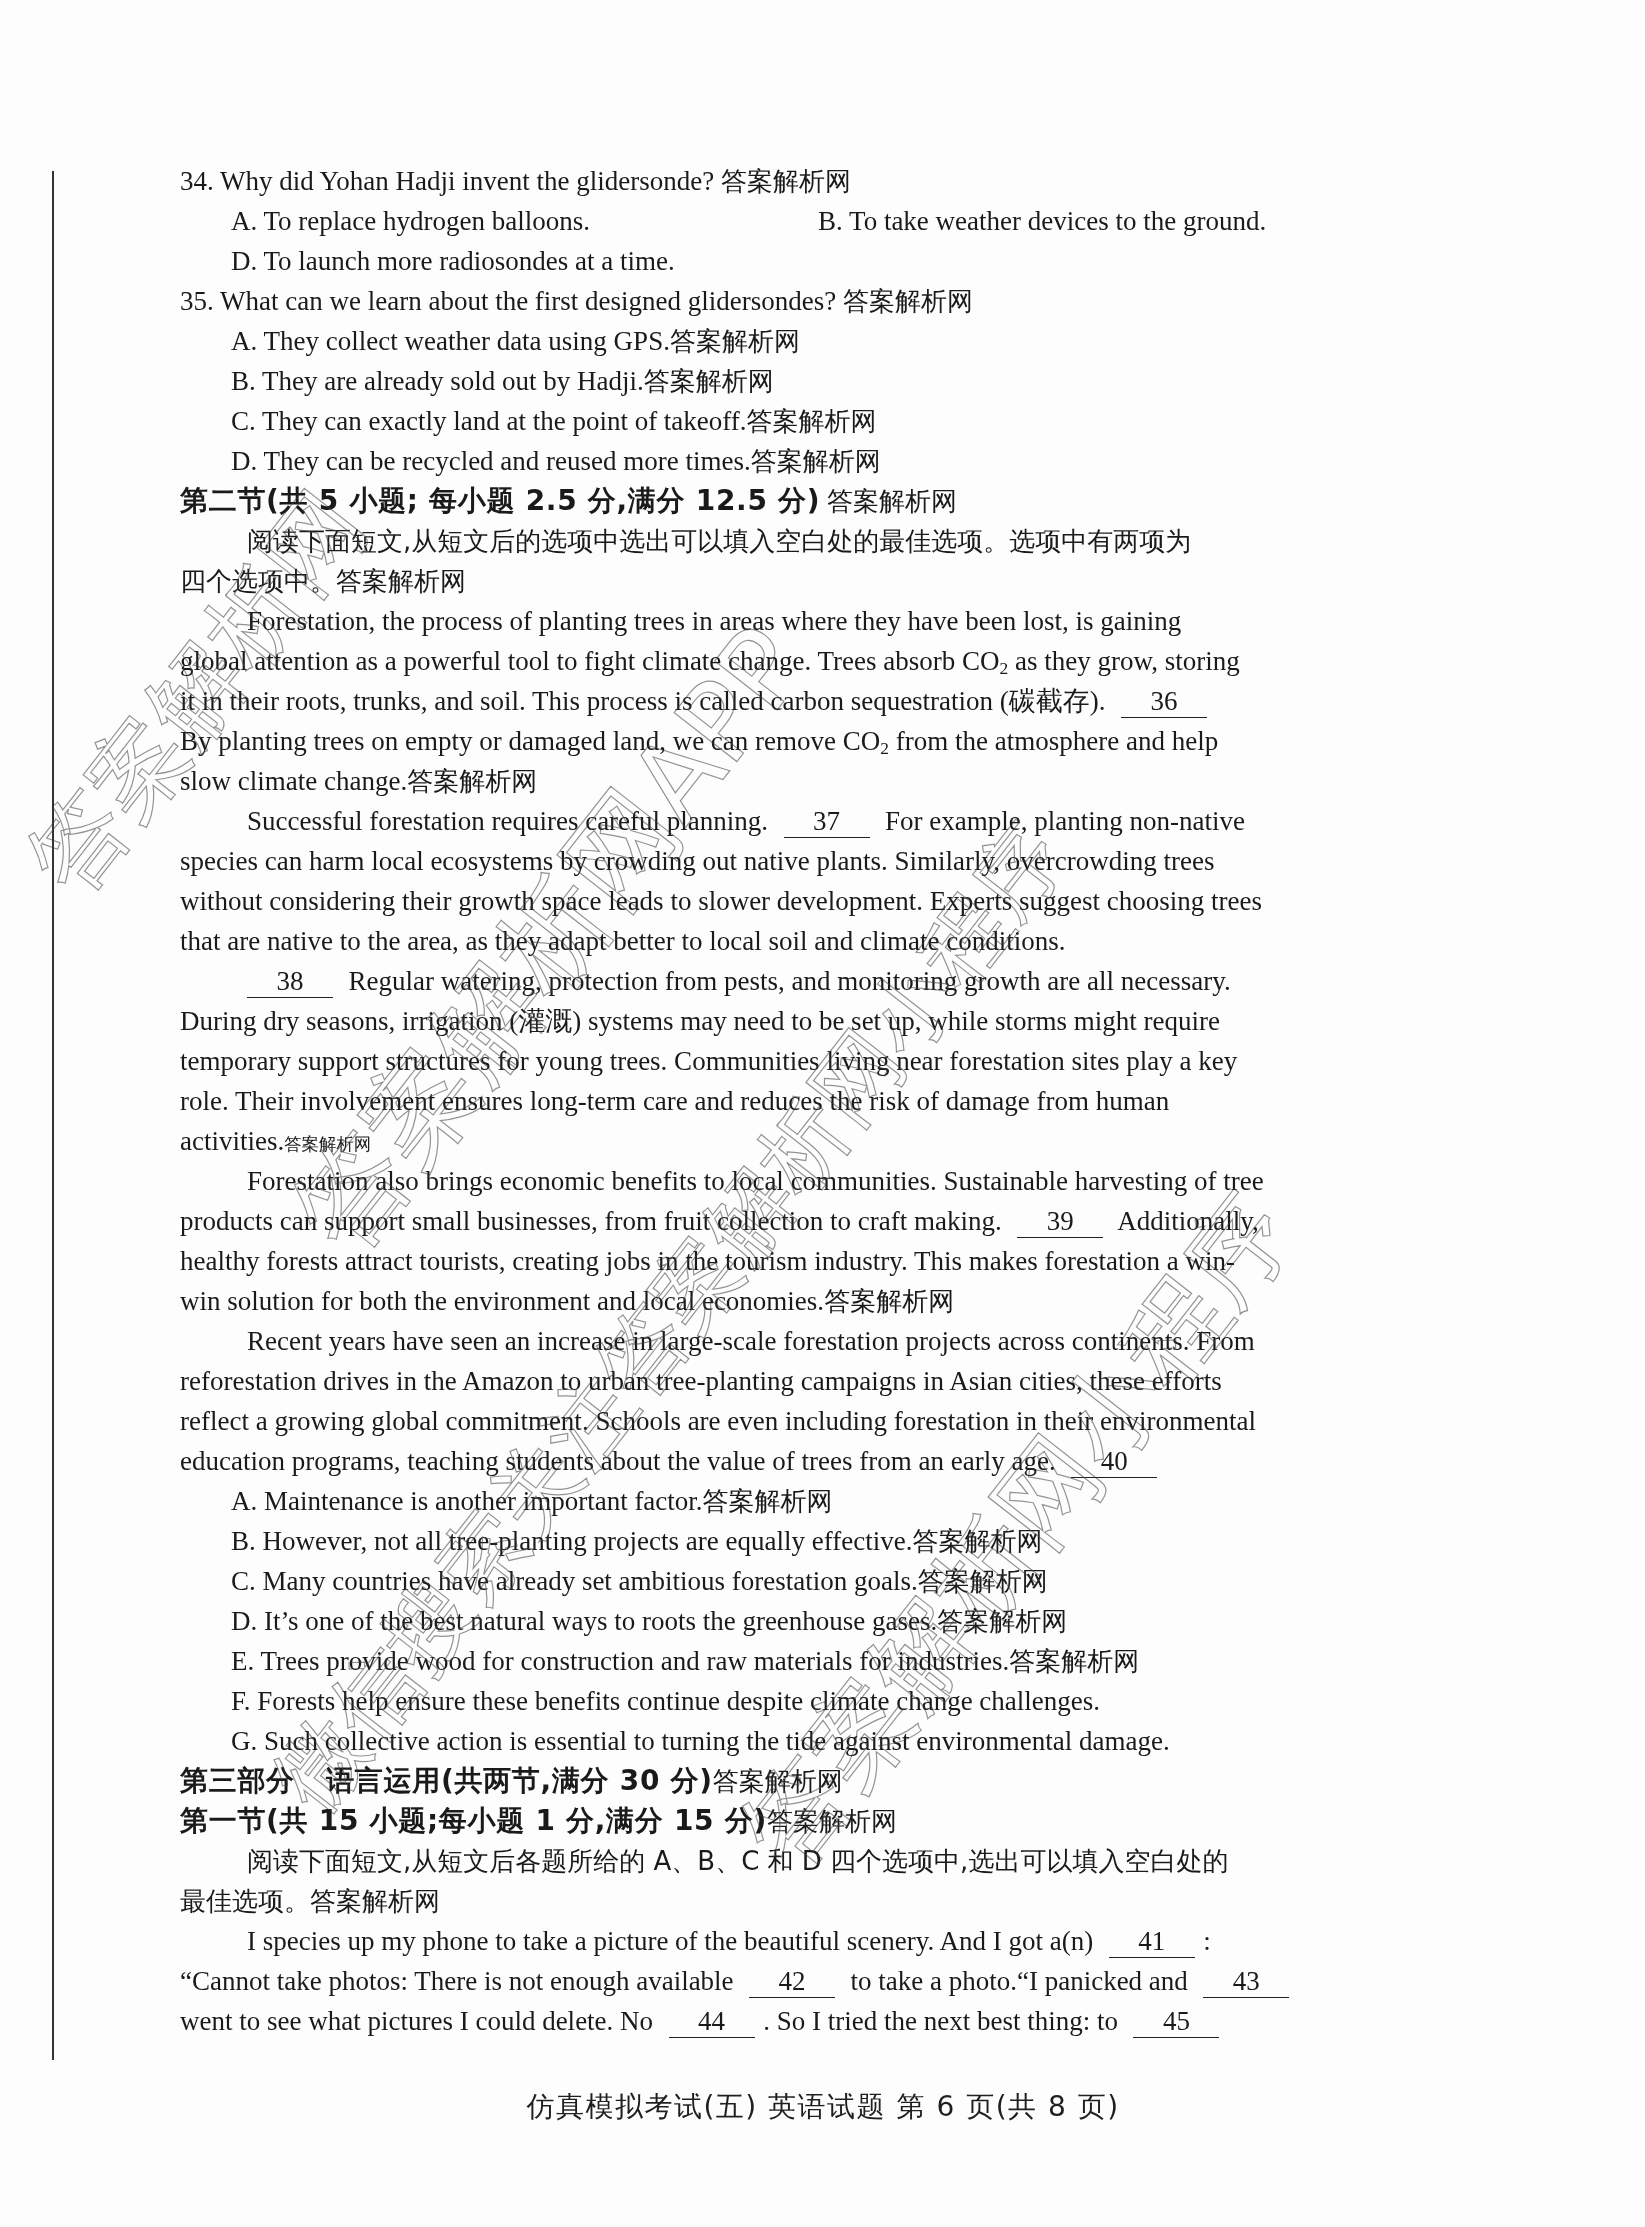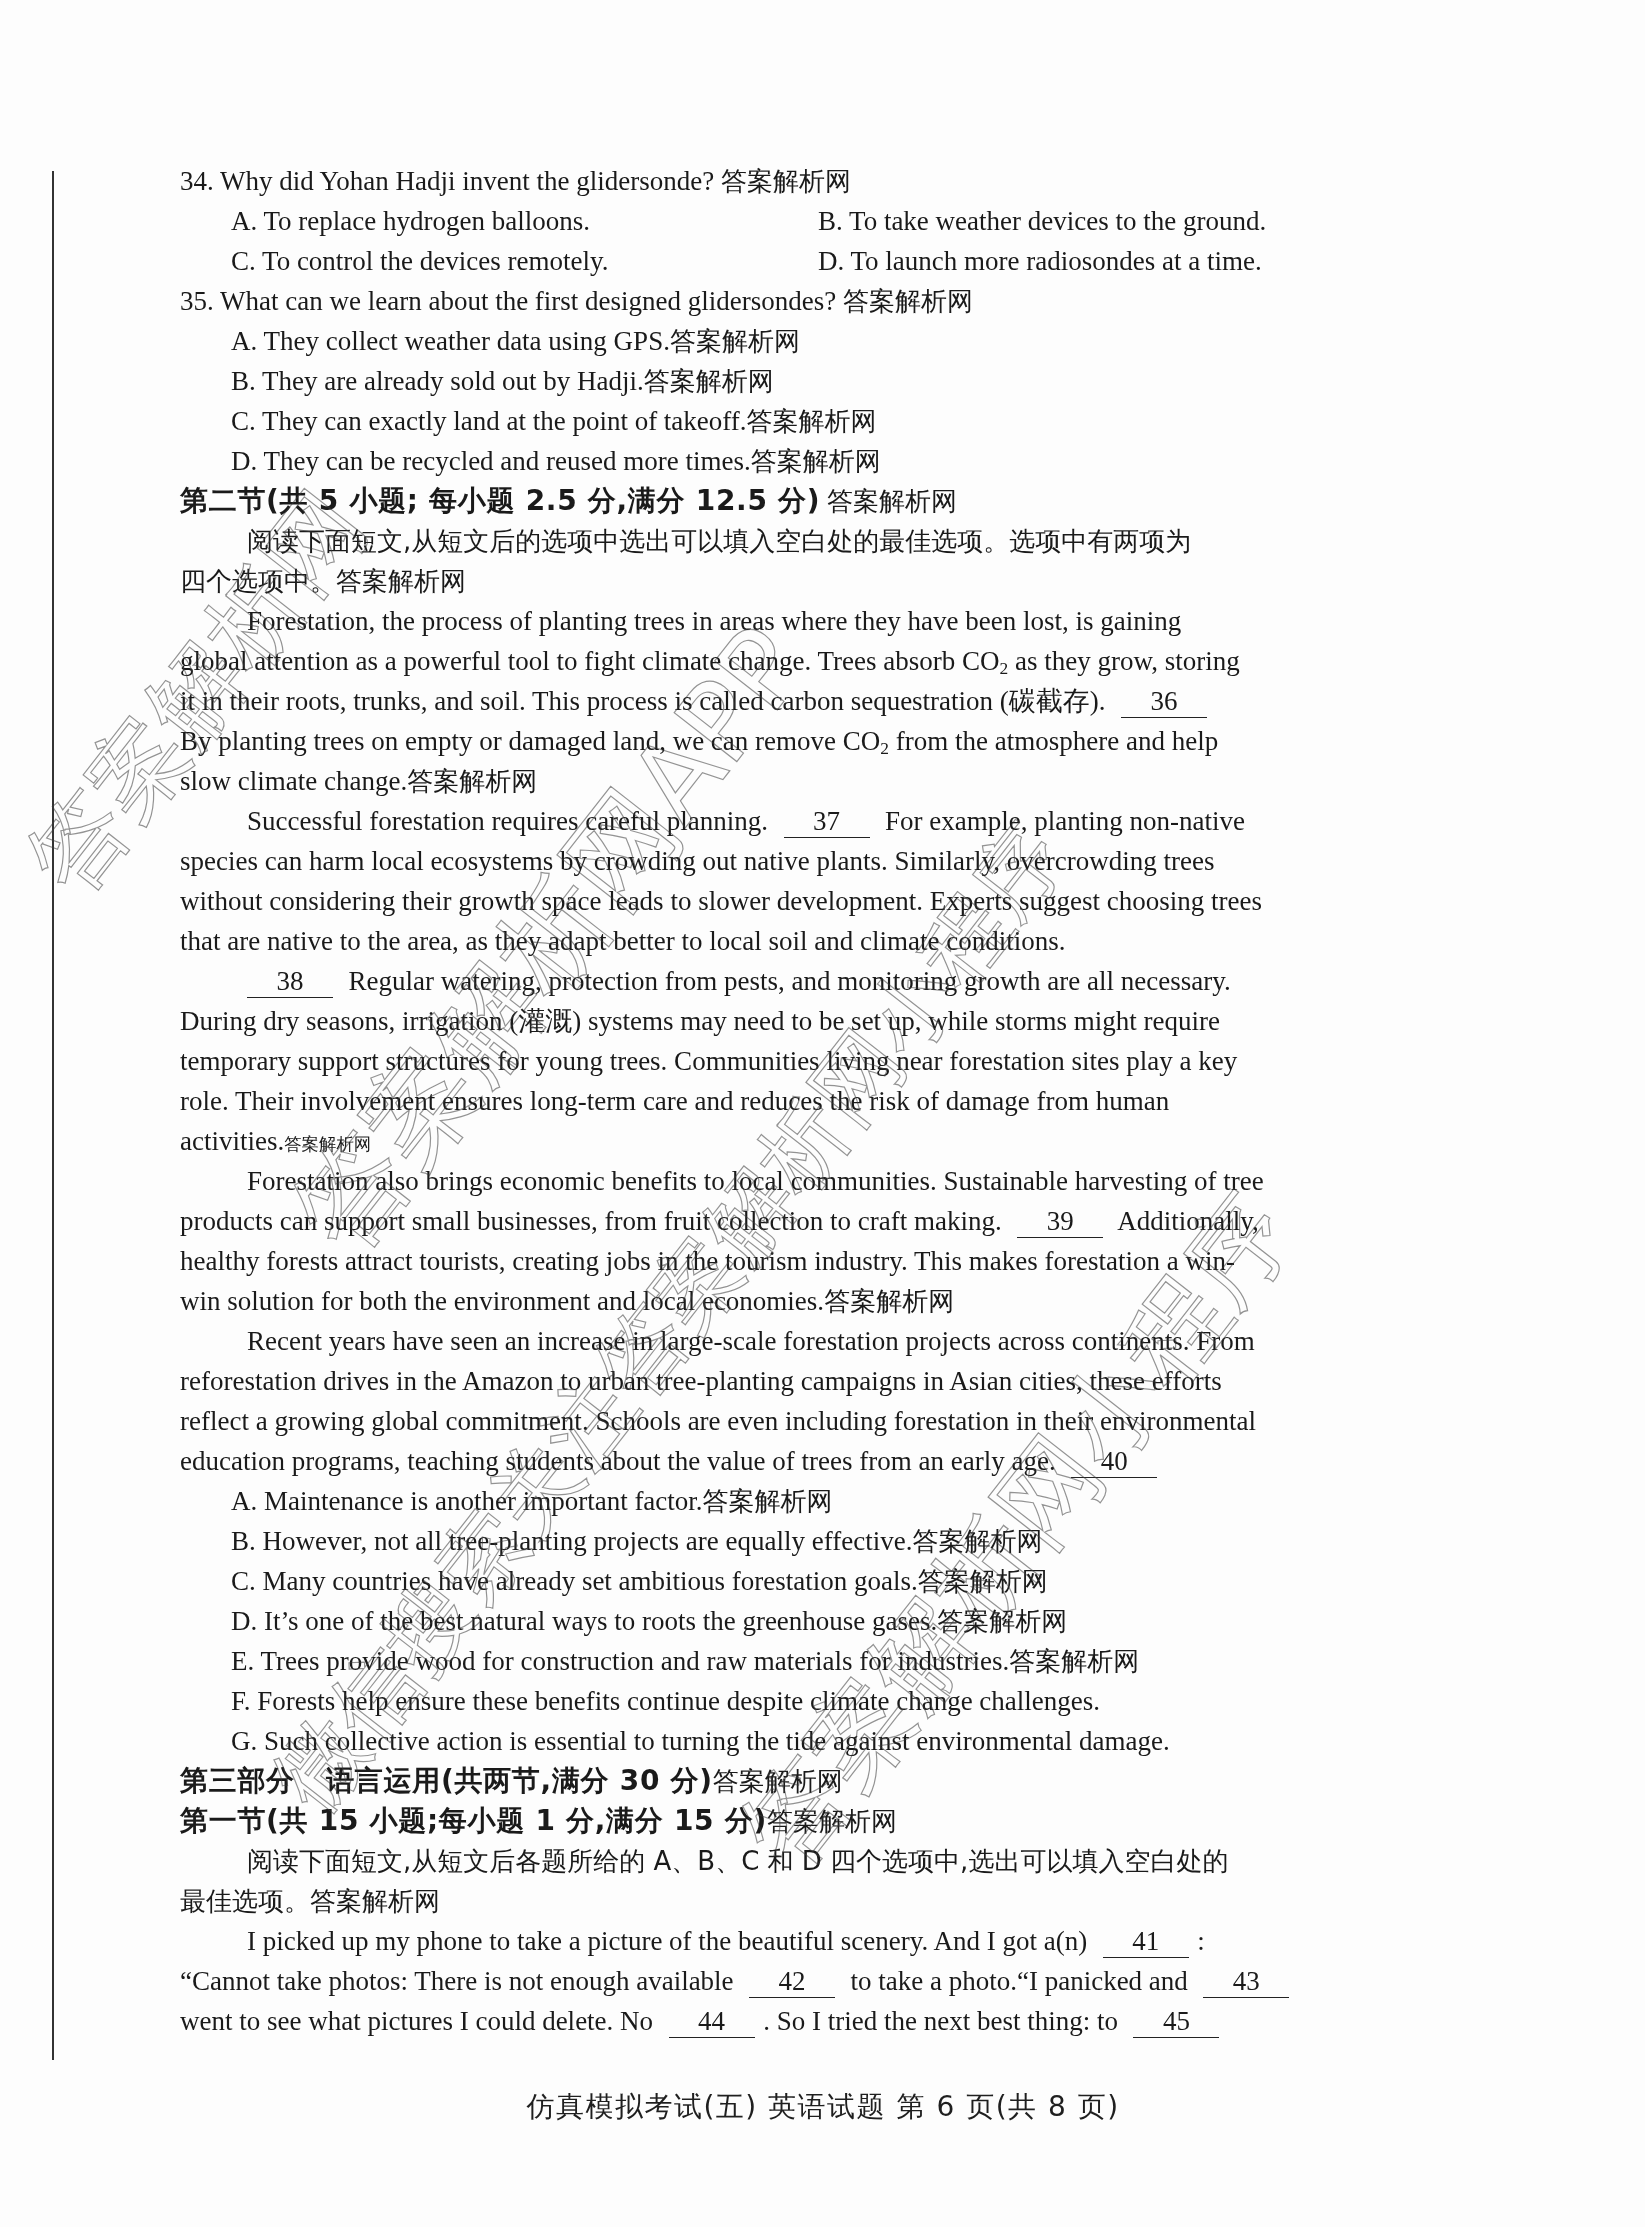--- a/index.html
+++ b/index.html
@@ -35,21 +35,20 @@
 
   <div class="line">
     <span>34. Why did Yohan Hadji invent the glidersonde?</span>
     <span class="cn">答案解析网</span>
   </div>
   <div class="line q-opts">
     <span class="col">A. To replace hydrogen balloons.</span>
     <span>B. To take weather devices to the ground.</span>
   </div>
   <div class="line q-opts">
-    <span class="col">C. To control the devices remotely.</span>
     <span>D. To launch more radiosondes at a time.</span>
   </div>
 
   <div class="line">
     <span>35. What can we learn about the first designed glidersondes?</span>
     <span class="cn">答案解析网</span>
   </div>
   <div class="line ind1"><span>A. They collect weather data using GPS.</span><span class="cn">答案解析网</span></div>
   <div class="line ind1"><span>B. They are already sold out by Hadji.</span><span class="cn">答案解析网</span></div>
   <div class="line ind1"><span>C. They can exactly land at the point of takeoff.</span><span class="cn">答案解析网</span></div>
@@ -133,21 +132,21 @@
   </div>
   <div class="line">
     <span class="cn-b">第一节(共 15 小题;每小题 1 分,满分 15 分)</span><span class="cn">答案解析网</span>
   </div>
   <div class="line ind2 cn">阅读下面短文,从短文后各题所给的 A、B、C 和 D 四个选项中,选出可以填入空白处的</div>
   <div class="line">
     <span class="cn">最佳选项。</span><span class="cn">答案解析网</span>
   </div>
 
   <div class="line ind2">
-    <span>I picked up my phone to take a picture of the beautiful scenery. And I got a(n)</span>
+    <span>I species up my phone to take a picture of the beautiful scenery. And I got a(n)</span>
     <span class="blank">41</span><span>:</span>
   </div>
   <div class="line">
     <span>“Cannot take photos: There is not enough available</span>
     <span class="blank">42</span>
     <span>to take a photo.“I panicked and</span>
     <span class="blank">43</span>
   </div>
   <div class="line">
     <span>went to see what pictures I could delete. No</span>

